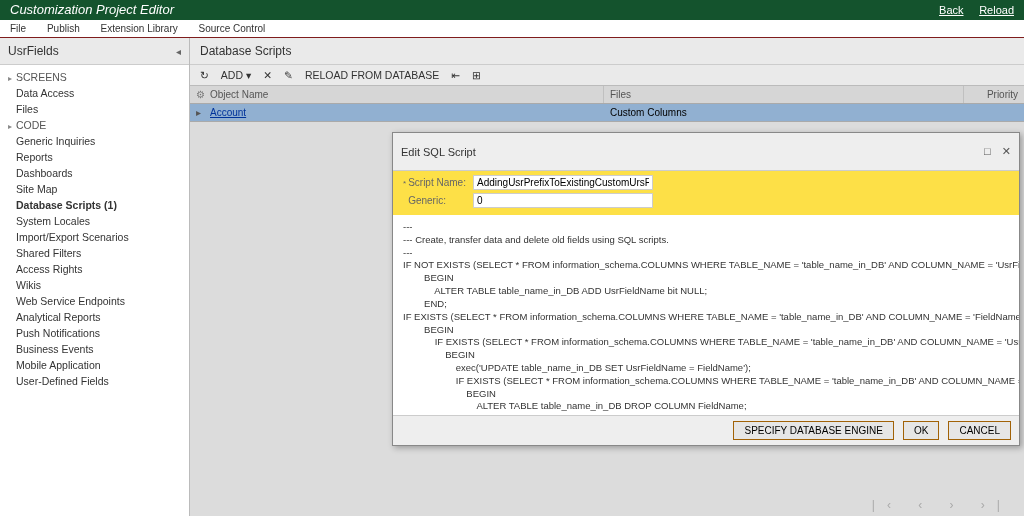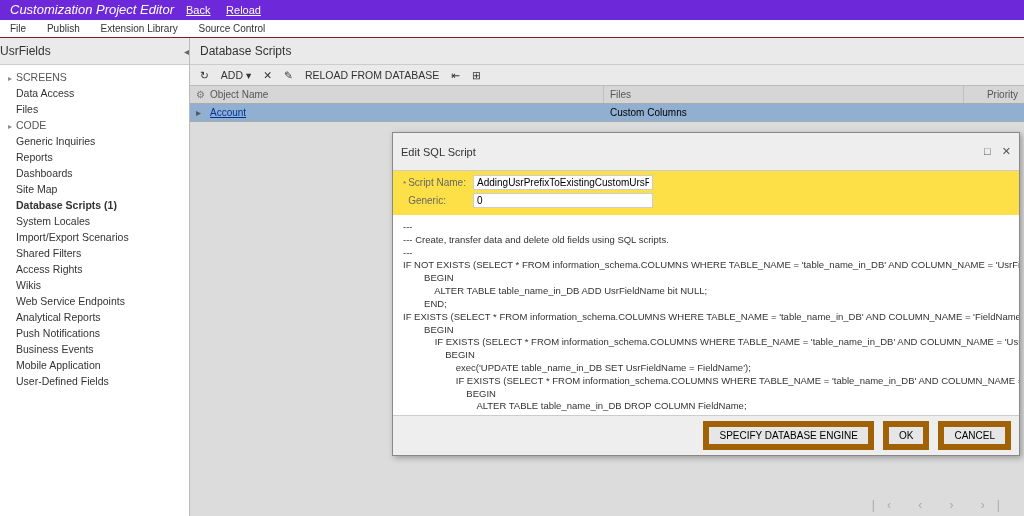--- a/index.html
+++ b/index.html
@@ -1,24 +1,24 @@
 <!DOCTYPE html>
 <html><head>
 <meta charset="utf-8">
 <style>
   * { box-sizing: border-box; margin: 0; padding: 0; }
   body { font-family: Arial, sans-serif; font-size: 11px; background: #dcdcdc; width: 1024px; height: 516px; overflow: hidden; position: relative; }
-  .top-bar { background: #6d28d9; color: #fff; height: 20px; line-height: 20px; padding: 0 10px; display: flex; justify-content: flex-start; font-style: italic; font-size: 13px; }
+  .top-bar { background: #14532d; color: #fff; height: 20px; line-height: 20px; padding: 0 10px; display: flex; justify-content: space-between; font-style: italic; font-size: 13px; }
   .top-bar .title { font-style: italic; }
   .top-bar .right a { color: #fff; text-decoration: underline; margin-left: 12px; cursor: pointer; font-style: normal; font-size: 11px; }
   .menu-bar { background: #fff; border-bottom: 1px solid #7f1d1d; height: 18px; line-height: 18px; padding: 0 10px; font-size: 10px; color: #333; }
   .menu-bar span { margin-right: 18px; cursor: pointer; }
   .main { display: flex; height: 478px; }
   .sidebar { width: 190px; background: #fff; border-right: 1px solid #bbb; display: flex; flex-direction: column; }
-  .sidebar-header { background: #eaeaea; padding: 6px 0; font-size: 12px; color: #333; display:flex; justify-content:space-between; align-items:center; border-bottom:1px solid #ccc;}
+  .sidebar-header { background: #eaeaea; padding: 6px 8px; font-size: 12px; color: #333; display:flex; justify-content:space-between; align-items:center; border-bottom:1px solid #ccc;}
   .sidebar-header .collapse { font-size:10px; color:#666; cursor:pointer; }
   .tree { padding: 4px 0; font-size: 10.5px; color: #333; }
   .tree-item { padding: 2px 8px 2px 16px; cursor: pointer; white-space: nowrap; }
   .tree-item.section { padding-left: 8px; color: #555; }
   .tree-item.section::before { content: "▸"; font-size:8px; margin-right:4px; color:#888; }
   .tree-item.bold { font-weight: bold; }
   .content { flex: 1; background: #dcdcdc; display: flex; flex-direction: column; }
   .content-header { background: #eaeaea; padding: 6px 10px; font-size: 12px; color: #333; border-bottom:1px solid #ccc; }
   .toolbar { background: #eaeaea; padding: 4px 10px; border-bottom: 1px solid #bbb; display: flex; align-items: center; gap: 12px; font-size: 10.5px; color: #333; }
   .tb-btn { cursor: pointer; display:inline-flex; align-items:center; gap:3px; }
@@ -40,21 +40,21 @@
   .dialog-title { background: #eee; padding: 12px 8px; font-size: 11px; color: #333; display:flex; justify-content:space-between; align-items:center; border-bottom:1px solid #ccc;}
   .dialog-title .ctrls span { margin-left:8px; cursor:pointer; color:#555; font-size:11px; }
   .dialog-fields { background: #fde047; padding: 4px 10px; font-size: 10px; color: #666; }
   .field-row { display:flex; align-items:center; margin-bottom:3px; }
   .field-row label { width: 70px; }
   .field-row label::before { content:"*"; color:#666; margin-right:2px; font-size:8px; visibility:hidden; }
   .field-row.req label::before { visibility:visible; }
   .field-row input { flex:0 0 180px; font-size:10px; padding:1px 3px; border:1px solid #ccc; }
   .script-body { padding: 6px 10px; font-size: 9.5px; color: #333; white-space: pre; overflow-x: auto; height: 200px; line-height: 1.35; font-family: Arial, sans-serif; }
   .dialog-footer { background: #eee; padding: 5px 8px; text-align: right; border-top:1px solid #ccc; }
-  .dialog-footer button { font-size: 10px; padding: 3px 10px; margin-left: 6px; background:#e6e6e6; border:6px solid #a16207; cursor:pointer; }
+  .dialog-footer button { font-size: 10px; padding: 3px 10px; margin-left: 6px; background:#e6e6e6; border:1px solid #a16207; cursor:pointer; }
   .pager { position:absolute; bottom:4px; right:12px; color:#aaa; font-size:12px; letter-spacing:12px; }
 </style>
 </head>
 <body>
 
 <div class="top-bar">
   <span class="title">Customization Project Editor</span>
   <span class="right">
     <a>Back</a>
     <a>Reload</a>

